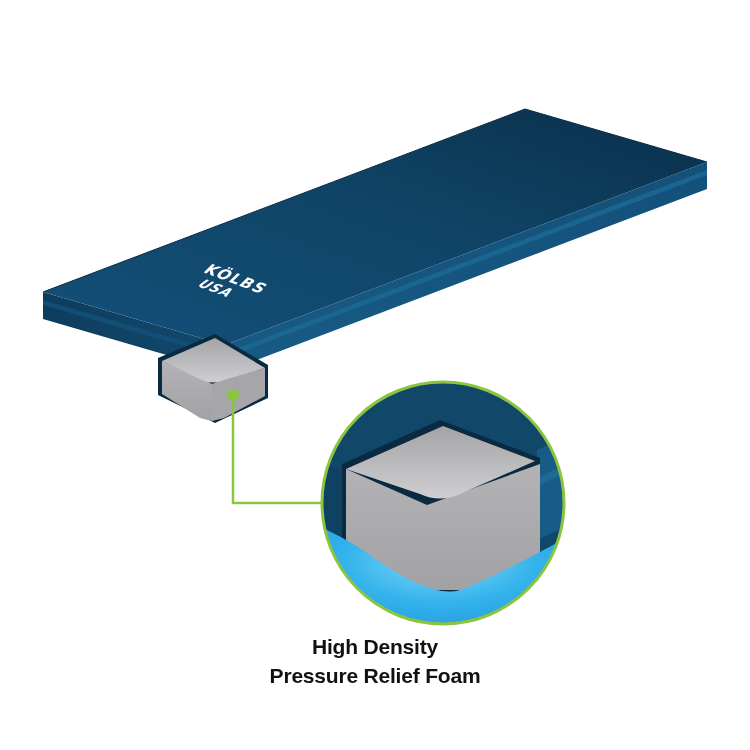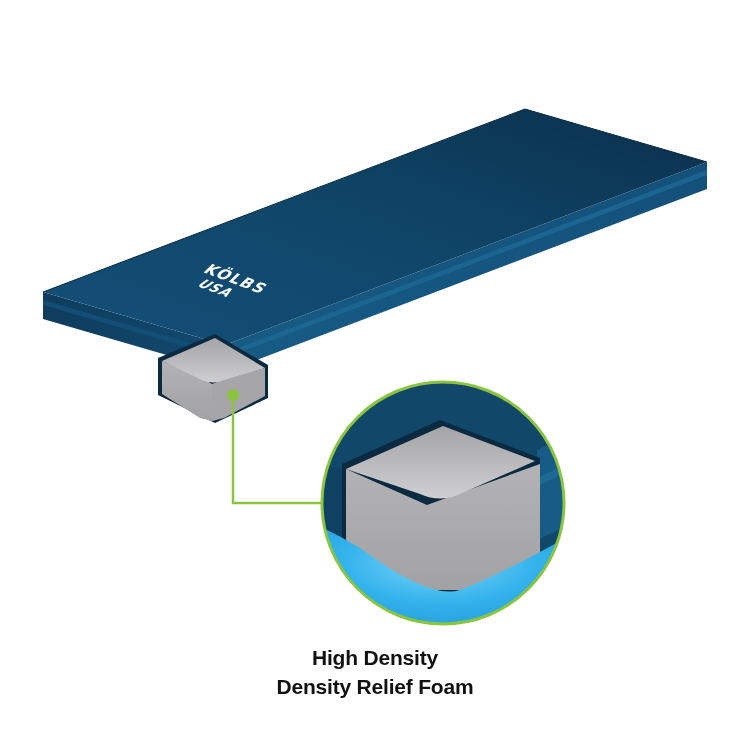--- a/index.html
+++ b/index.html
@@ -98,16 +98,16 @@
 
       <polygon points="346,469 427,505 540,464 540,590 346,590" fill="url(#foamSide)"></polygon>
       <path d="M346,469 L443,426 L535,461 L460,494 Q440,503 420,494 Z" fill="url(#foamTop)"></path>
 
       <path d="M300,518 Q330,530 360,548 Q430,600 460,590 Q500,575 580,530 L580,640 L300,640 Z" fill="url(#waterGrad)"></path>
     </g>
     <circle cx="443" cy="503" r="121" fill="none" stroke="#8bc53f" stroke-width="3"></circle>
   </g>
 </svg>
 
-<div class="caption" style="top:632px;margin-top:11px;">
+<div class="caption" style="top:632px;">
   <span class="line">High Density</span>
-  <span class="line">Density Relief Foam</span>
+  <span class="line">Pressure Relief Foam</span>
 </div>
 
 </body></html>

